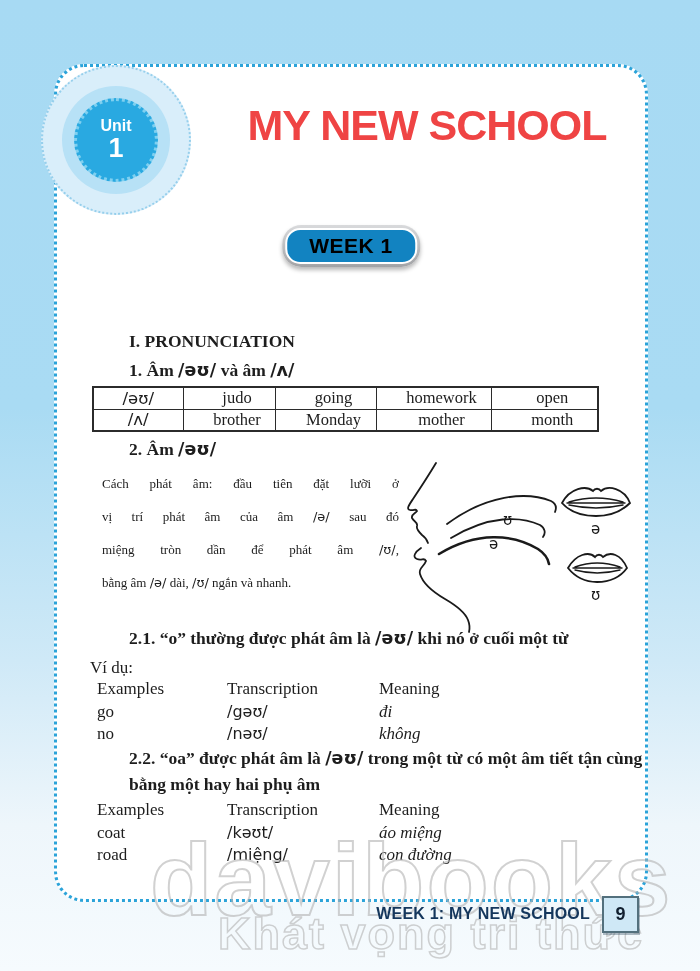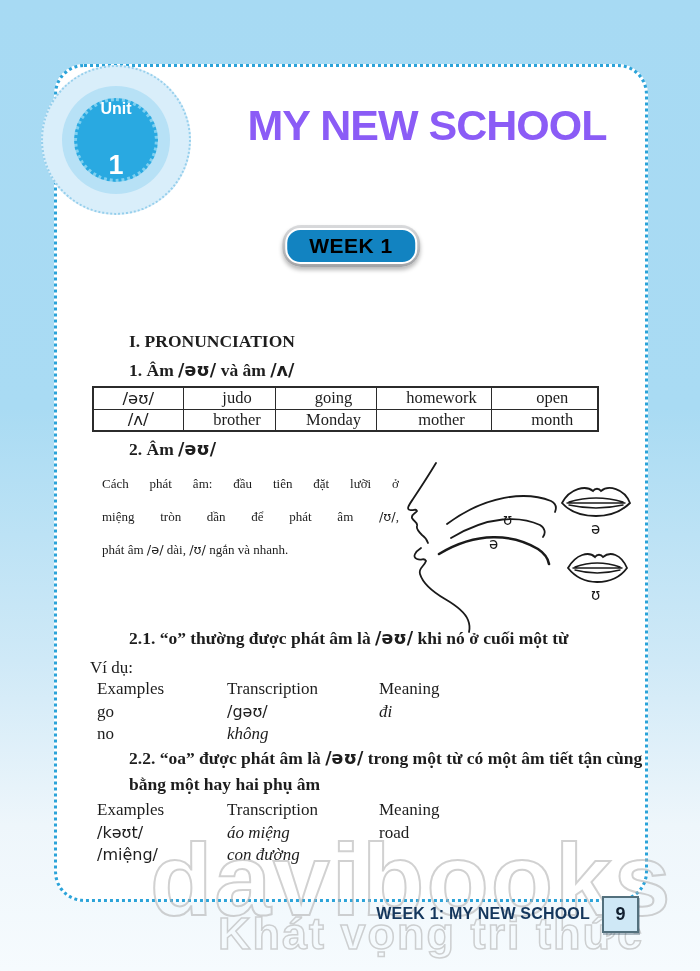--- a/index.html
+++ b/index.html
@@ -26,30 +26,30 @@
     border-radius:50%; background:#d9eefa; border:2px dotted #96cfec;
     display:flex; align-items:center; justify-content:center; z-index:3;
   }
   .unit-badge .ring {
     width:108px; height:108px; border-radius:50%; background:#b7e1f6;
     display:flex; align-items:center; justify-content:center;
   }
   .unit-badge .core {
     width:84px; height:84px; border-radius:50%; background:#29a9e1;
     border:3px dotted #7fd0f0;
-    display:flex; flex-direction:column; align-items:center; justify-content:space-between;
+    display:flex; flex-direction:column; align-items:center; justify-content:center;
     color:#ffffff; text-align:center;
   }
   .unit-badge .core .u-label { font-size:16px; font-weight:bold; line-height:1; }
   .unit-badge .core .u-num   { font-size:27px; font-weight:bold; line-height:1.05; }
 
   
   .main-title {
     position:absolute; left:150px; top:34px; width:440px;
-    text-align:center; font-size:43px; font-weight:bold; color:#8b5cf6;
+    text-align:center; font-size:43px; font-weight:bold; color:#ef4444;
     letter-spacing:-1px; white-space:nowrap;
   }
   .week-badge {
     position:absolute; left:50%; top:158px; transform:translateX(-50%);
     background:linear-gradient(#d9dadc,#a2a3a6); border-radius:19px; padding:3px;
     box-shadow:0 3px 4px rgba(0,0,0,.28);
   }
   .week-badge .inner {
     background:#1283c1; border:2px solid #ffffff; border-radius:15px;
     padding:4px 22px; color:#000000; font-weight:bold; font-size:21px; letter-spacing:.5px;
@@ -166,22 +166,23 @@
         <td>mother</td>
         <td>month</td>
       </tr>
     </tbody>
       </table>
 
     <div class="sub2-heading h-bold"><span>2. Âm </span><span class="ph">/əʊ/</span></div>
 
     <div class="artic">
       <div class="art-line"><span>Cách phát âm: đầu tiên đặt lưỡi ở</span></div>
+      <div class="art-line"><span>vị trí phát âm của âm </span><span class="ph">/ə/</span><span> sau đó</span></div>
       <div class="art-line"><span>miệng tròn dần để phát âm </span><span class="ph">/ʊ/</span><span>,</span></div>
-      <div class="art-line"><span>phát âm </span><span class="ph">/ə/</span><span> dài, </span><span class="ph">/ʊ/</span><span> ngắn và nhanh.</span></div>
+      <div class="art-line"><span>bằng âm </span><span class="ph">/ə/</span><span> dài, </span><span class="ph">/ʊ/</span><span> ngắn và nhanh.</span></div>
     </div>
 
     <div class="diagram">
       <svg width="248" height="176" viewBox="0 0 248 176">
         <g fill="none" stroke="#1a1a1a" stroke-width="1.8" stroke-linecap="round">
 
           <path d="M46,4 C40,14 31,28 23,40 C19,46 16,50 20,51 C24,52 26,49 27,52 C25,55 21,55 22,59 C24,63 28,63 27,67 C26,70 29,73 32,76 C35,78 37,81 38,84"></path>
 
           <path d="M31,89 C25,93 22,98 27,100 C32,102 34,98 36,102 C34,108 28,109 30,115 C33,125 43,133 55,140 C67,147 75,153 78,161 C80,166 80,169 79,173"></path>
 
@@ -208,29 +209,31 @@
     <div class="vidu">Ví dụ:</div>
 
     <div class="ex-table ex1">
       <div>Examples</div>
       <div>Transcription</div>
       <div>Meaning</div>
       <div>go</div>
       <div class="ph tr">/gəʊ/</div>
       <div class="mean">đi</div>
       <div>no</div>
+      <div class="ph tr">/nəʊ/</div>
       <div class="mean">không</div>
     </div>
 
     <div class="h22 h-bold"><span>2.2. “oa” được phát âm là </span><span class="ph">/əʊ/</span><span> trong một từ có một âm tiết tận cùng bằng một hay hai phụ âm</span></div>
 
     <div class="ex-table ex2">
       <div>Examples</div>
       <div>Transcription</div>
       <div>Meaning</div>
+      <div>coat</div>
       <div class="ph tr">/kəʊt/</div>
       <div class="mean">áo miệng</div>
       <div>road</div>
       <div class="ph tr">/miệng/</div>
       <div class="mean">con đường</div>
     </div>
 
   </div>
 </div>
 

